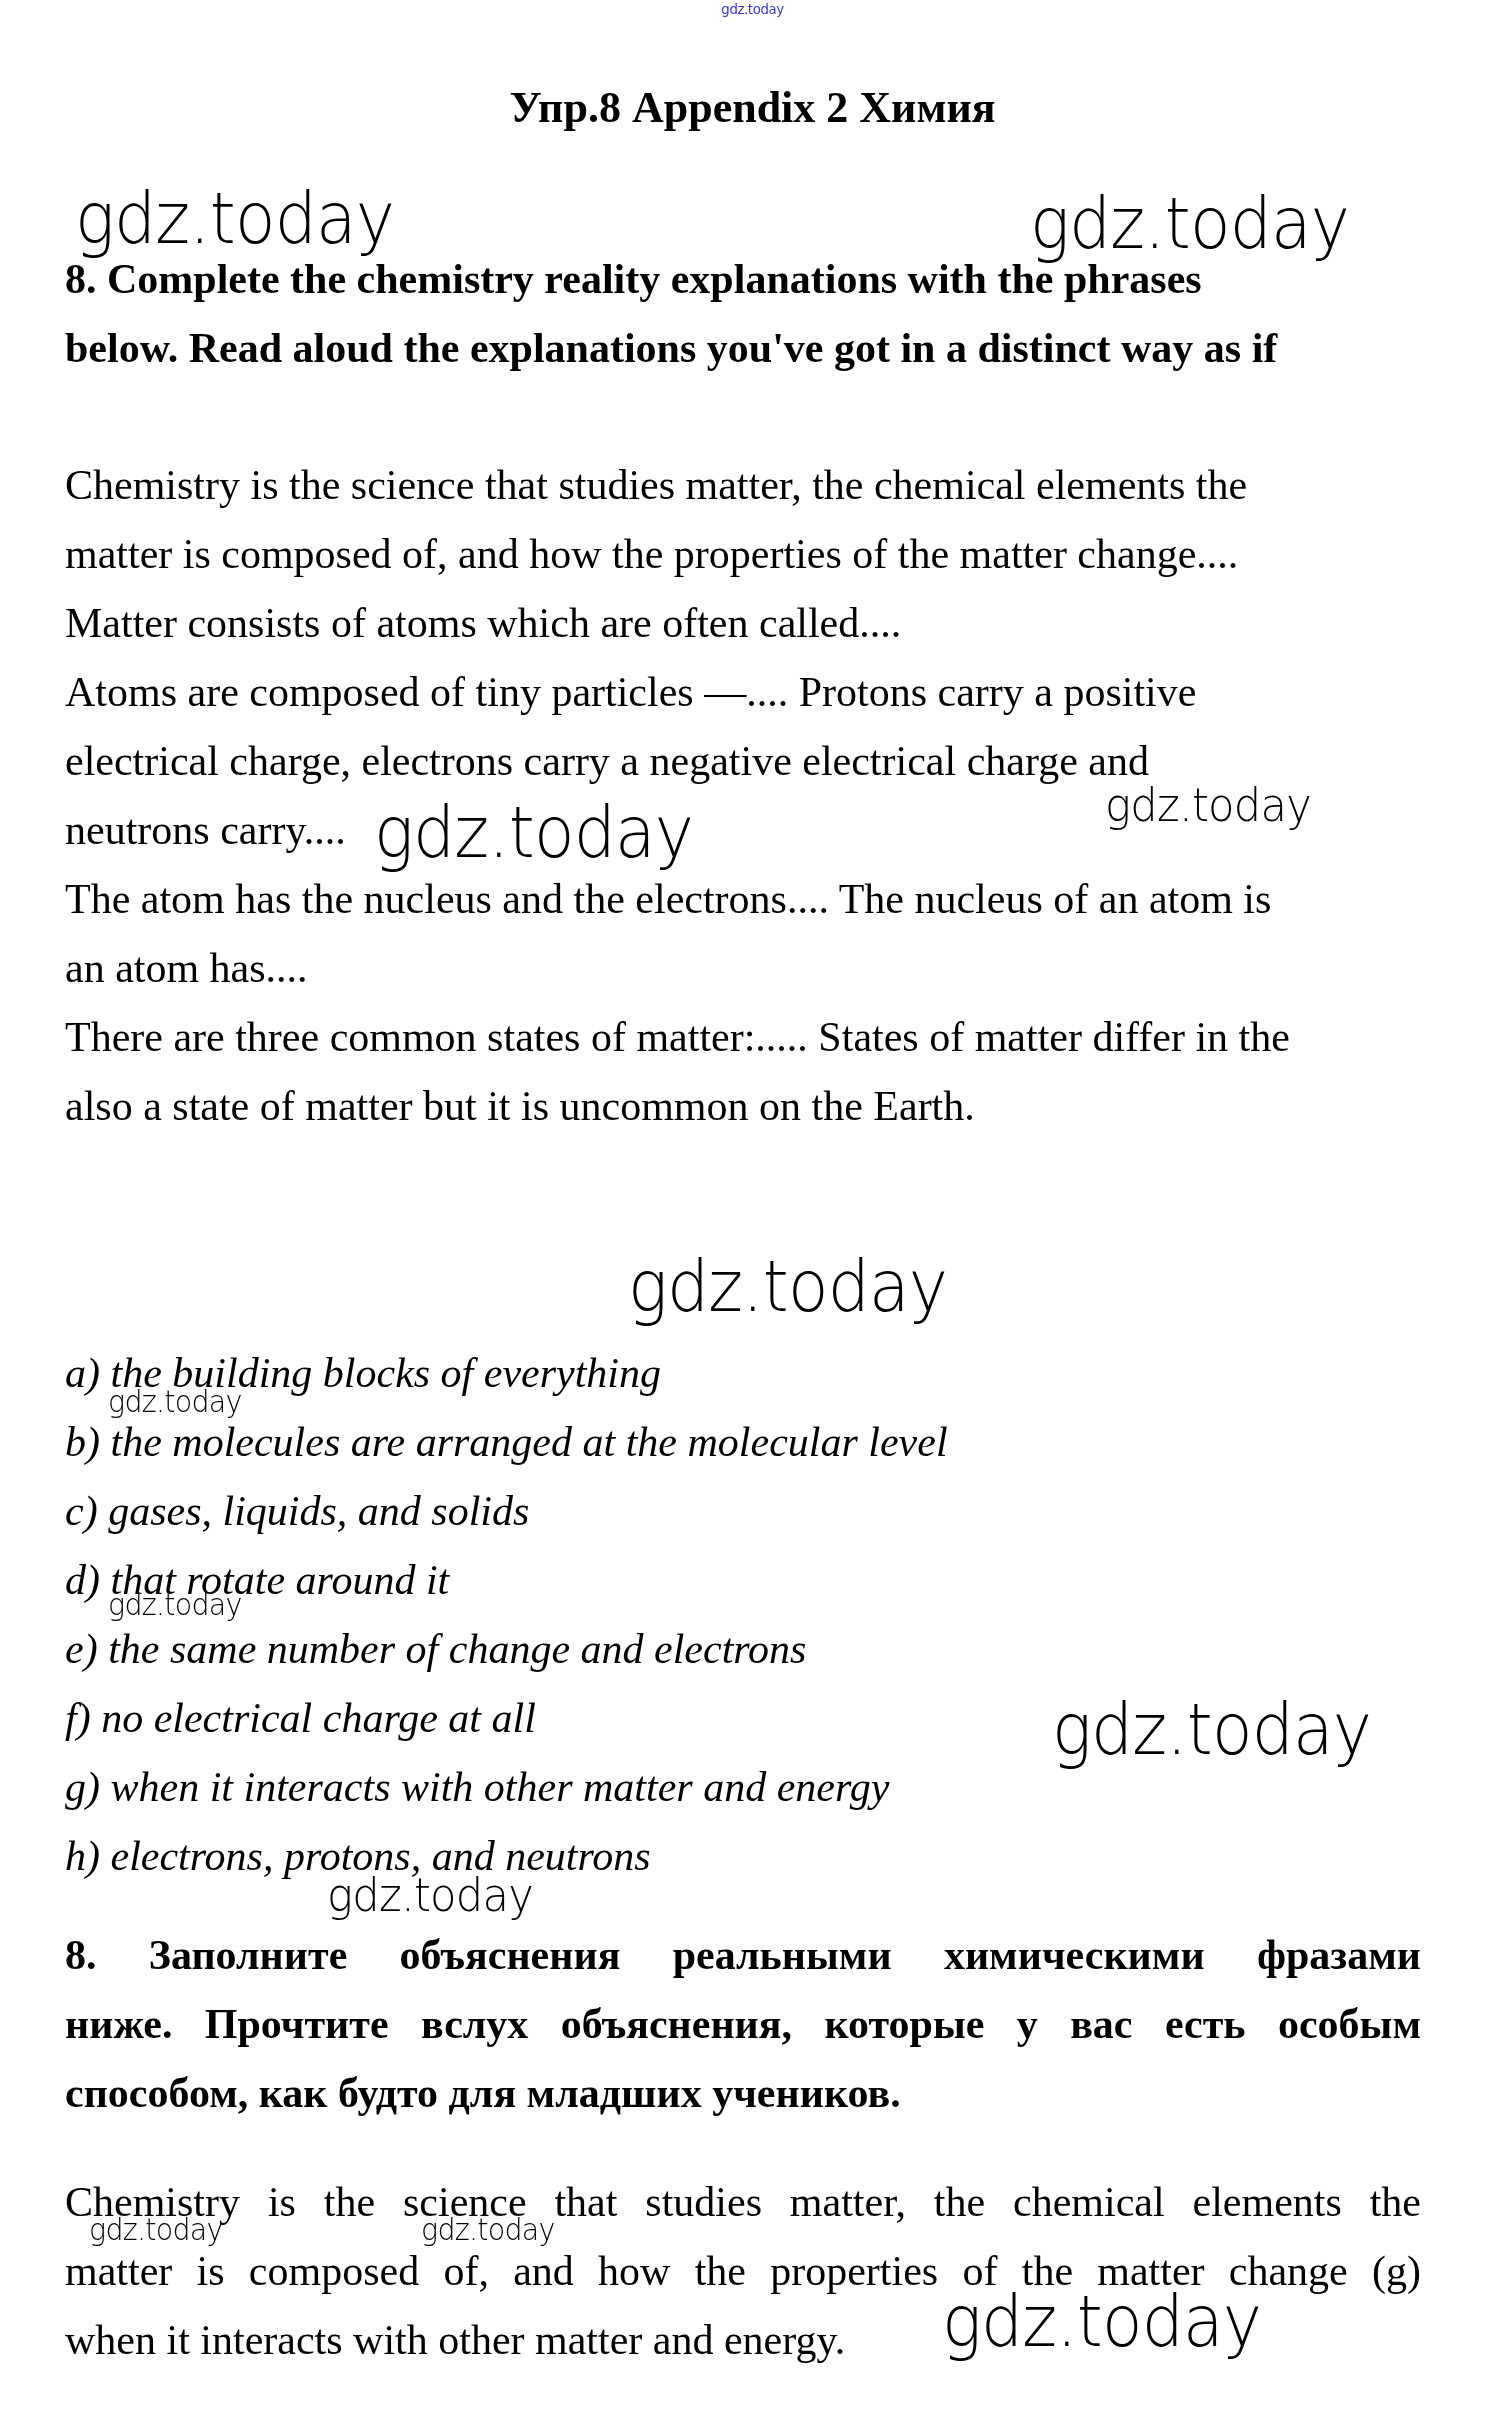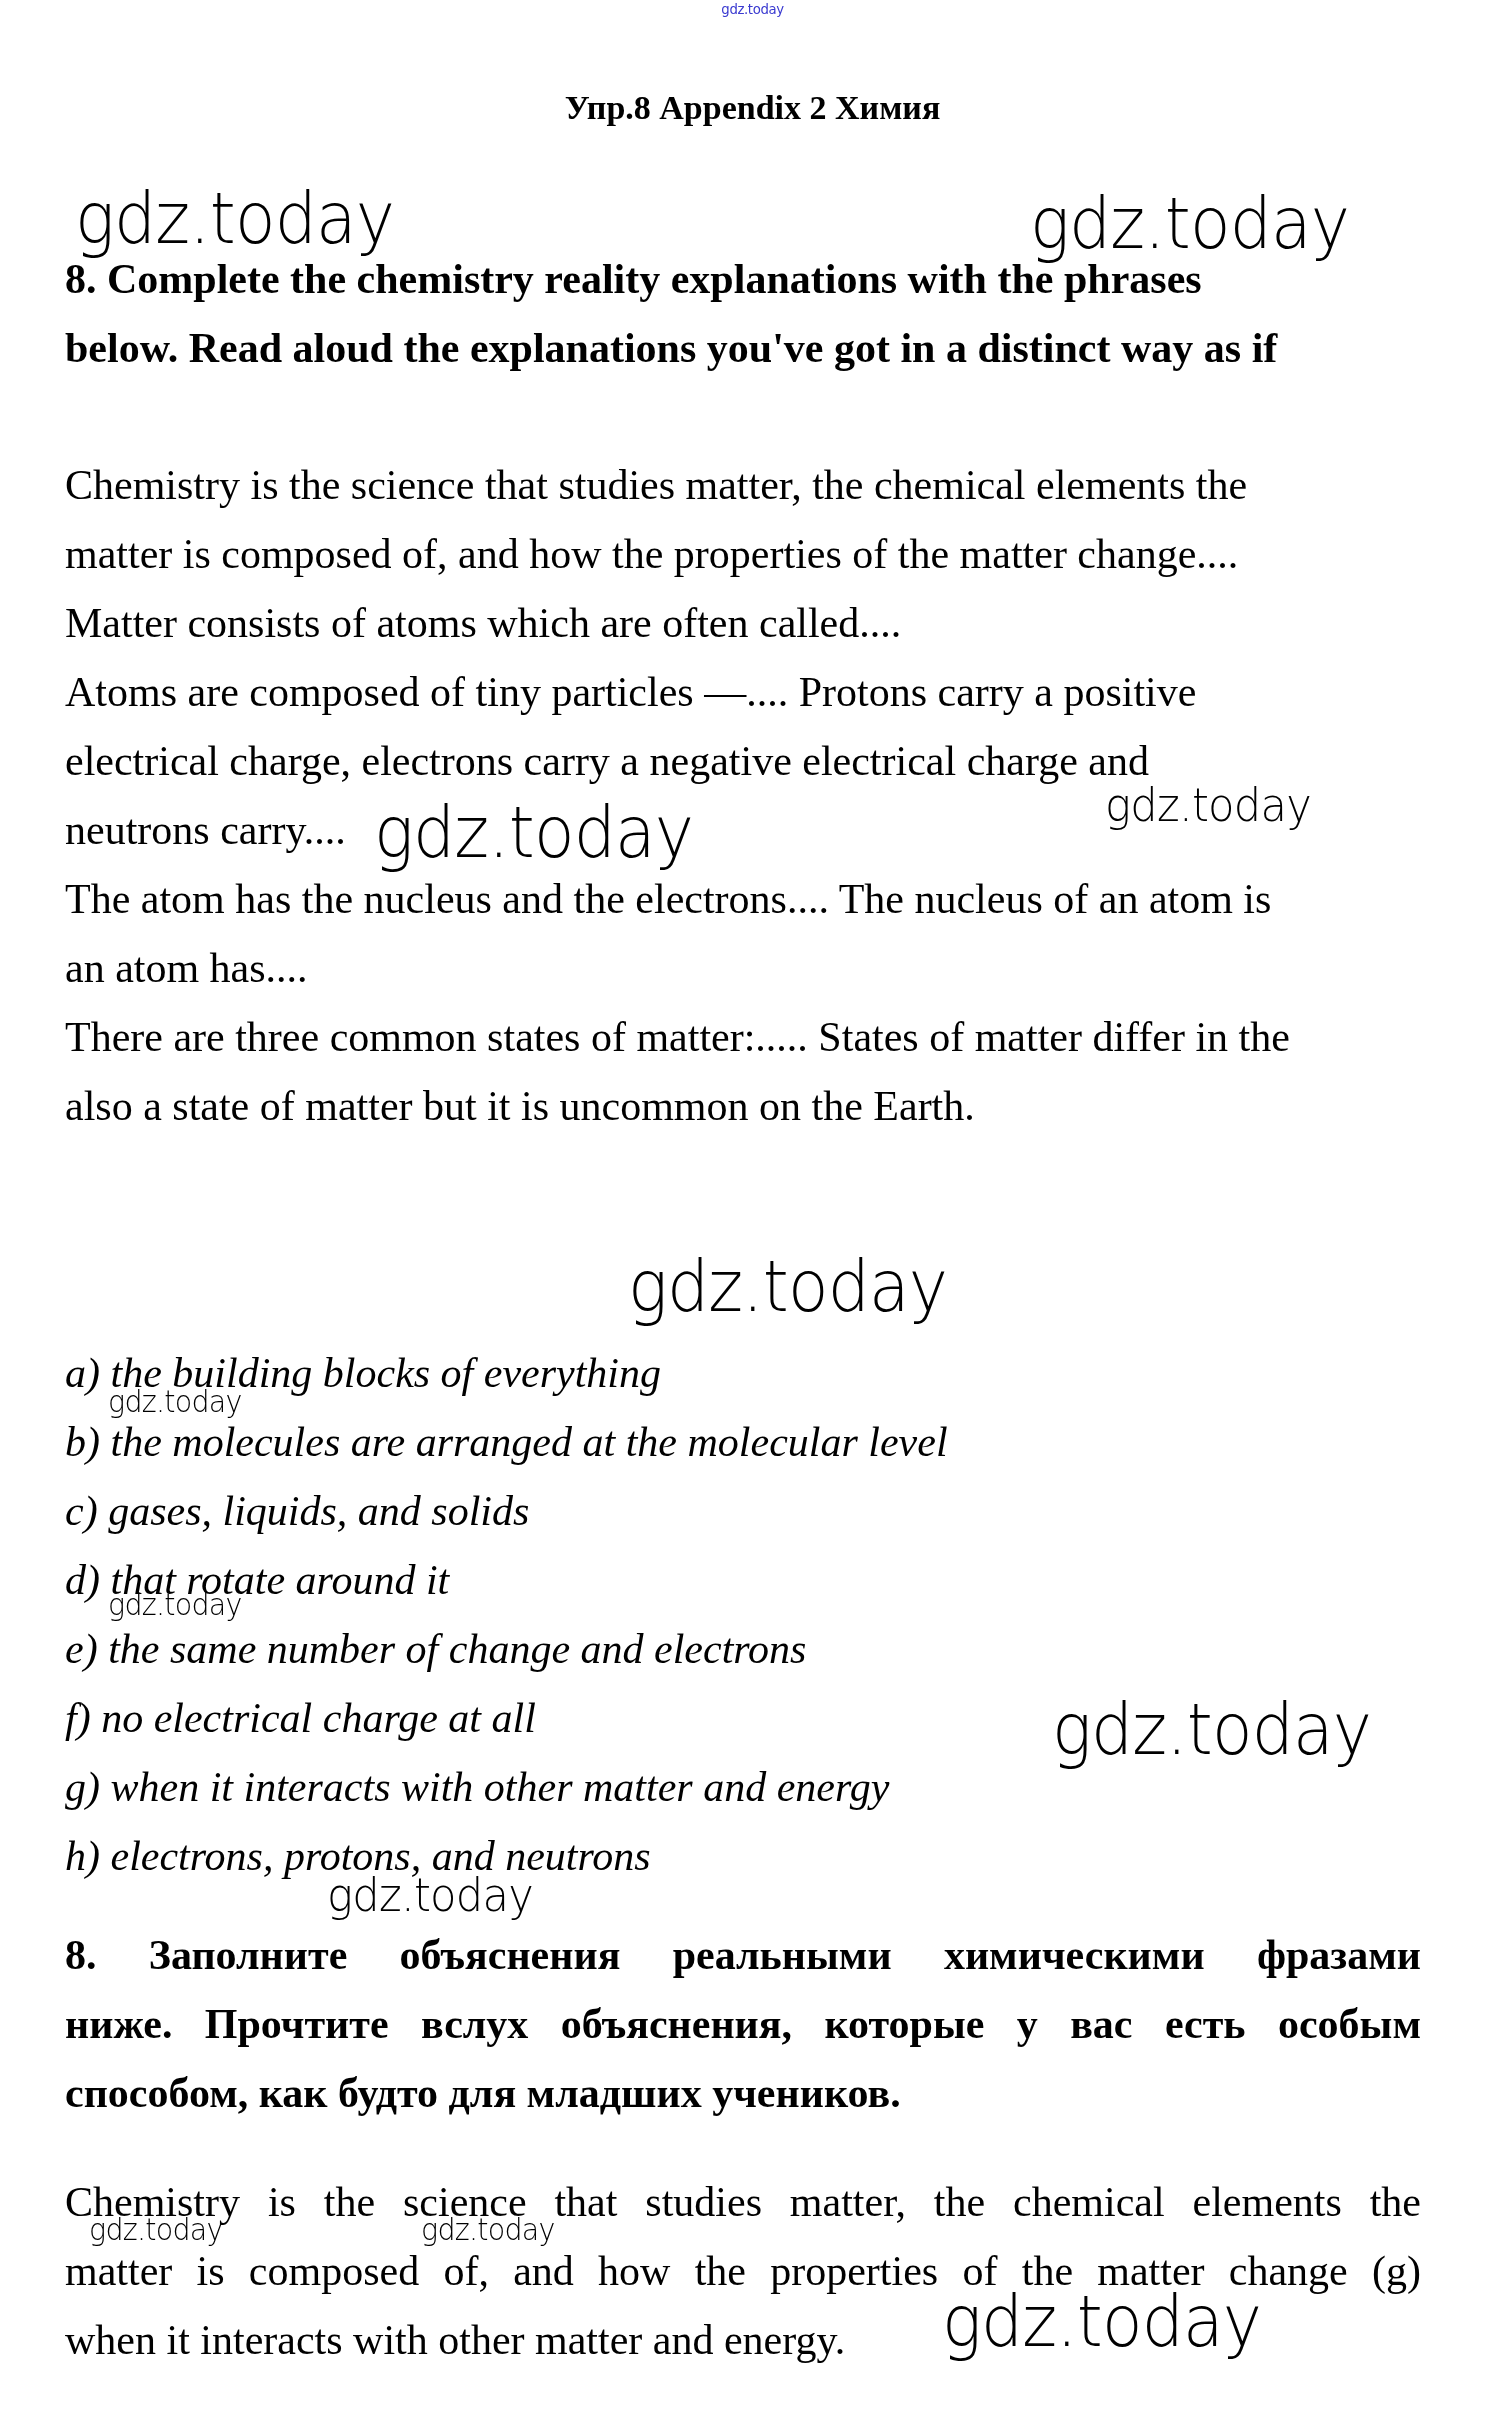--- a/index.html
+++ b/index.html
@@ -1,21 +1,21 @@
 <!DOCTYPE html>
 <html style="font-size:12.5px"><head>
 <meta charset="utf-8">
 <style>
   html, body { margin: 0; padding: 0; background: #ffffff; }
   body { width: 1505px; height: 2426px; position: relative; overflow: hidden;
          font-family: "Liberation Serif", "DejaVu Serif", serif; color: #000; }
   .top-mark { position: absolute; left: 0; width: 1505px; top: 1.6px; text-align: center;
               font-family: "DejaVu Sans", sans-serif; font-size: 13.3px; color: #3a3ad0; letter-spacing: -0.4px; }
   .title { position: absolute; left: 0; width: 1505px; top: 80px; text-align: center;
-           font-weight: bold; font-size: 34px; line-height: 55px; }
+           font-weight: bold; font-size: 44px; line-height: 55px; }
   .block { position: absolute; left: 65px; width: 1356px; font-size: 42px; line-height: 69px; }
   .block p { margin: 0; }
   .bold { font-weight: bold; }
   .justify { text-align: justify; text-align-last: justify; }
   .wm { position: absolute; font-family: "DejaVu Sans", sans-serif; font-weight: 200; color: #000;
         letter-spacing: -0.8px; white-space: nowrap; transform: scaleX(0.92); transform-origin: left top; }
   .wm-xl { font-size: 72px; line-height: 78px; }
   .wm-l  { font-size: 47px; line-height: 51px; }
   .wm-s  { font-size: 31px; line-height: 34px; }
 </style>

